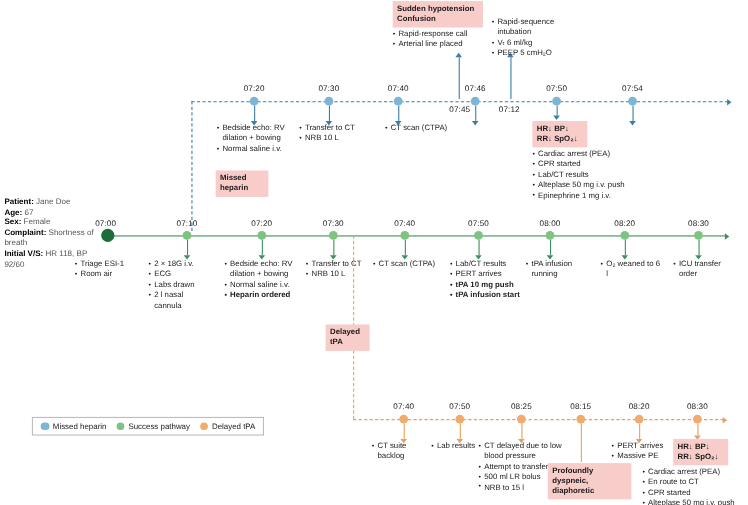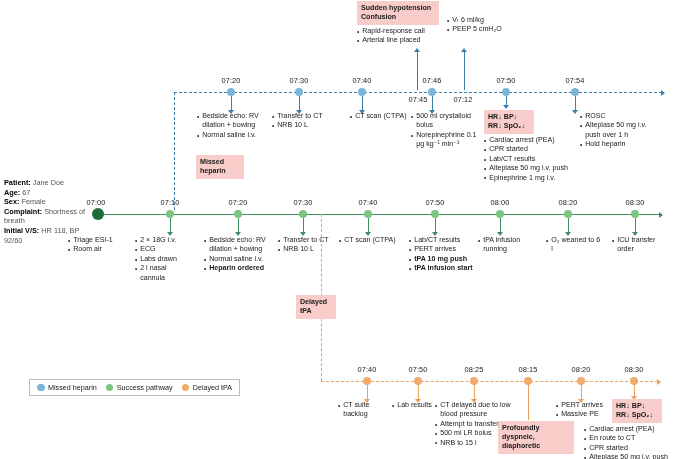--- a/index.html
+++ b/index.html
@@ -158,62 +158,54 @@
     <div>Bedside echo: RV dilation + bowing</div>
     <div>Normal saline i.v.</div>
   </div>
   <div class="abs bullets" style="left:272px;top:112px;width:62px;">
     <div>Transfer to CT</div>
     <div>NRB 10 L</div>
   </div>
   <div class="abs bullets" style="left:350px;top:112px;width:60px;">
     <div>CT scan (CTPA)</div>
   </div>
-  <div class="abs bullets" style="left:411px;top:112px;width:72px;">
-    <div>500 ml crystalloid bolus</div>
-    <div>Norepinephrine 0.1 µg kg⁻¹ min⁻¹</div>
-  </div>
 
   <div class="vitals abs" style="left:484px;top:110px;width:50px;">
     <div>HR↓ BP↓</div>
     <div>RR↓ SpO₂↓</div>
   </div>
   <div class="abs bullets" style="left:484px;top:136px;width:92px;">
     <div>Cardiac arrest (PEA)</div>
     <div>CPR started</div>
     <div>Lab/CT results</div>
     <div>Alteplase 50 mg i.v. push</div>
     <div>Epinephrine 1 mg i.v.</div>
   </div>
 
-  <div class="abs bullets" style="left:580px;top:112px;width:80px;">
-    <div>ROSC</div>
-    <div>Alteplase 50 mg i.v. push over 1 h</div>
-    <div>Hold heparin</div>
-  </div>
 
   <div class="callout abs" style="left:196px;top:155px;width:48px;">
     <div>Missed heparin</div>
   </div>
 
   <div class="abs time-label" style="left:395px;top:95px;width:46px;">07:45</div>
   <div class="drop blue abs" style="left:417px;top:52px;height:38px;"></div>
   <div class="arrow-u blue abs" style="left:414px;top:48px;"></div>
   <div class="callout abs" style="left:357px;top:1px;width:82px;">
     <div>Sudden hypotension Confusion</div>
   </div>
   <div class="abs bullets" style="left:357px;top:27px;width:84px;">
     <div>Rapid-response call</div>
     <div>Arterial line placed</div>
   </div>
 
   <div class="abs time-label" style="left:440px;top:95px;width:46px;">07:12</div>
   <div class="drop blue abs" style="left:464px;top:52px;height:38px;"></div>
   <div class="arrow-u blue abs" style="left:461px;top:48px;"></div>
   <div class="abs bullets" style="left:447px;top:16px;width:80px;">
+    <div>Rapid-sequence intubation</div>
     <div>Vₜ 6 ml/kg</div>
     <div>PEEP 5 cmH₂O</div>
   </div>
 
   <div class="axis green abs" style="left:98px;top:214px;width:562px;"></div>
   <div class="arrow-r green abs" style="left:659px;top:211.5px;"></div>
 
   <div class="dot green-start abs" style="left:92px;top:208px;"></div>
   <div class="dot green abs" style="left:166px;top:210px;"></div>
   <div class="dot green abs" style="left:234px;top:210px;"></div>

